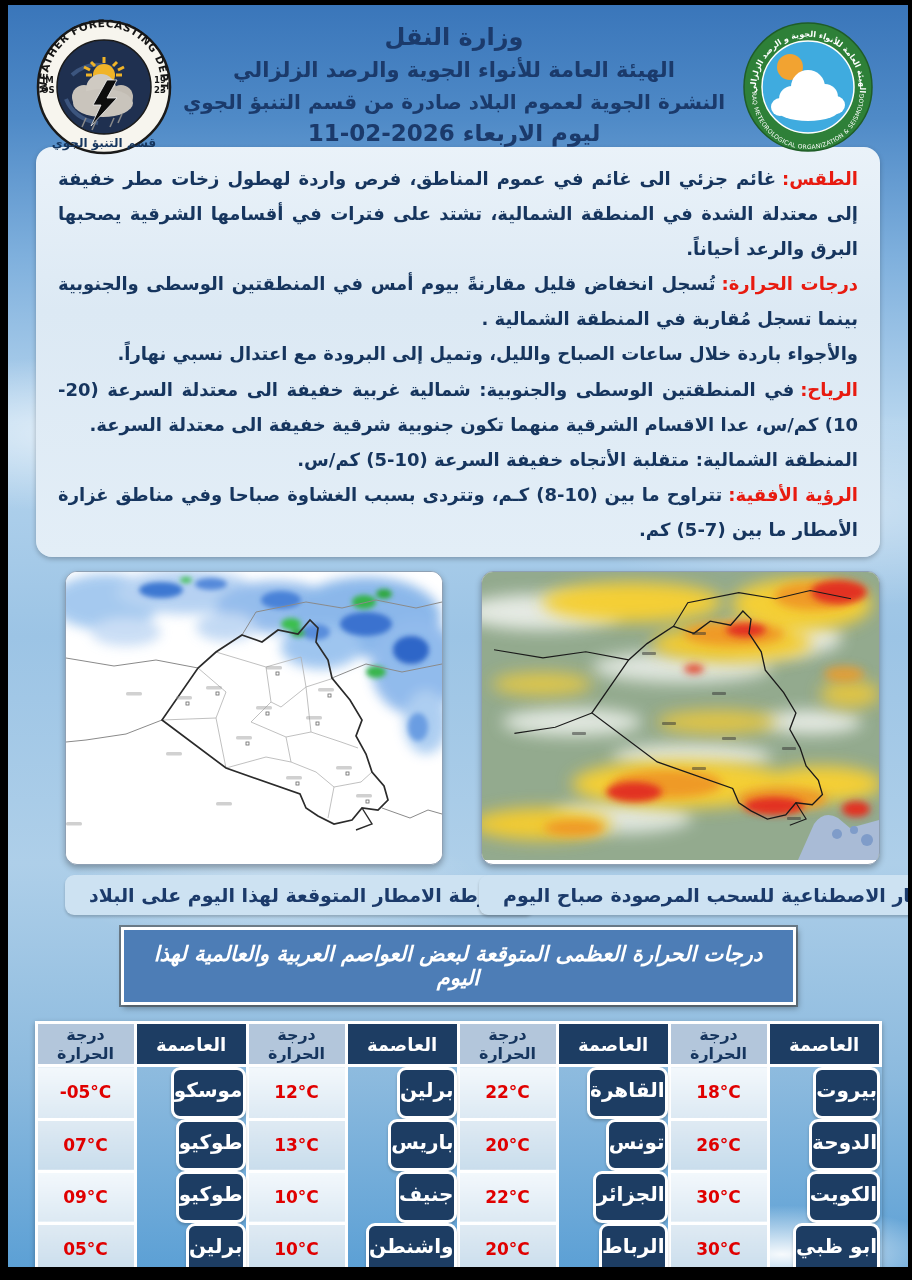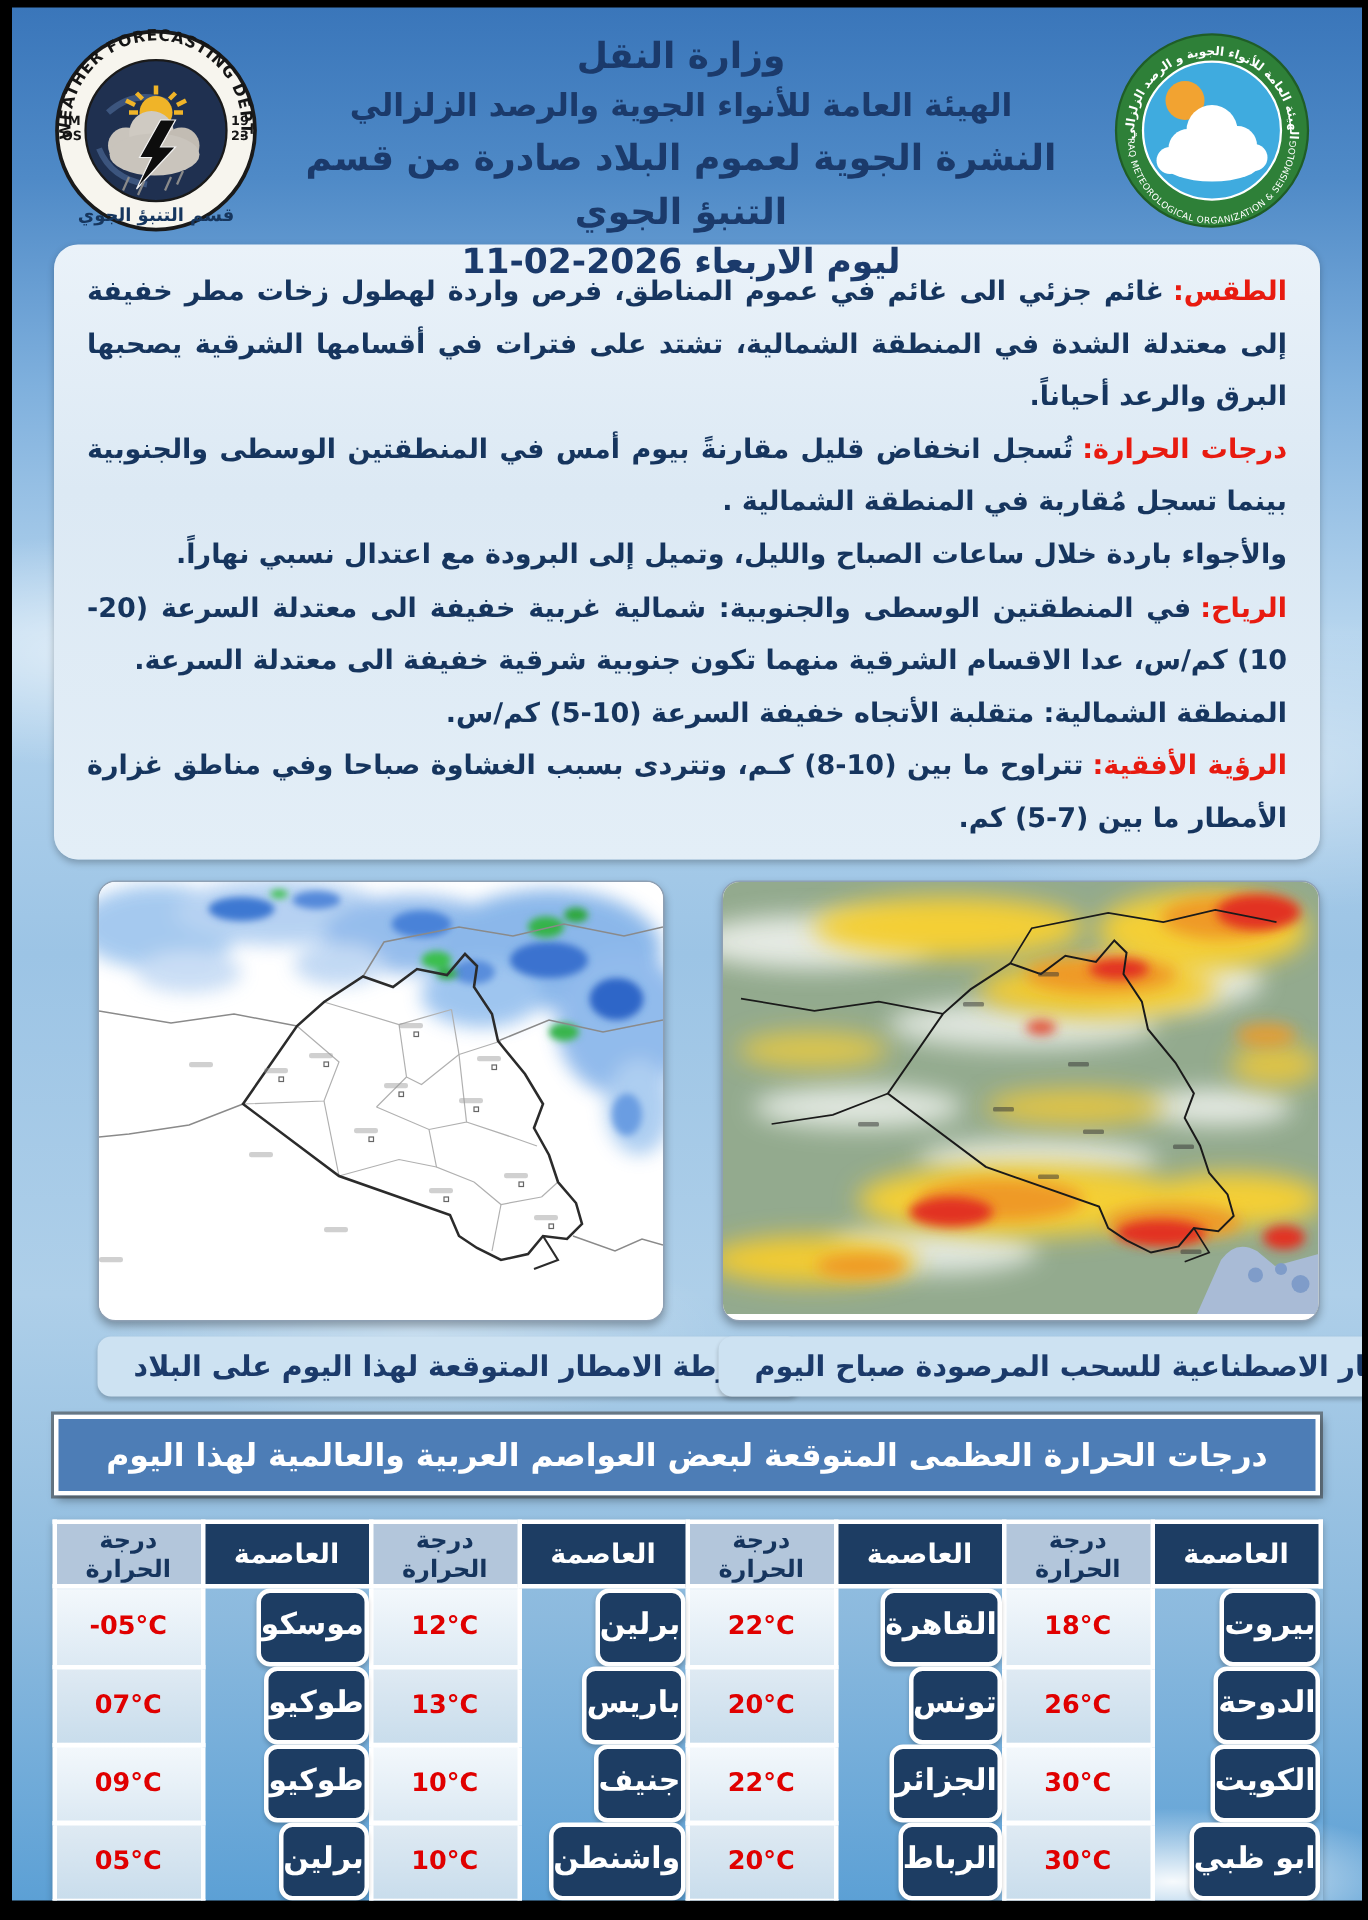--- a/index.html
+++ b/index.html
@@ -14,45 +14,45 @@
       radial-gradient(ellipse 300px 110px at 6% 34%, rgba(255,255,255,.55), rgba(255,255,255,0) 70%),
       radial-gradient(ellipse 380px 140px at 92% 40%, rgba(255,255,255,.4), rgba(255,255,255,0) 70%),
       radial-gradient(ellipse 300px 90px at 30% 70%, rgba(255,255,255,.35), rgba(255,255,255,0) 70%),
       linear-gradient(180deg,#3a76ba 0%,#4f8ac7 9%,#7fb0dd 20%,#b6d5ee 33%,#9cc4e5 50%,#aecfe9 68%,#8cbade 85%,#5ca0d5 100%);
   }
   
   .header{display:flex;align-items:flex-start;padding:12px 20px 0 20px;height:138px;box-sizing:border-box;}
   .titles{flex:1;text-align:center;direction:rtl;color:#1b3a6b;font-weight:bold;padding-top:2px;}
   .titles .t1{font-size:24px;line-height:1.5;}
   .titles .t2{font-size:21px;line-height:1.5;}
-  .titles .t3{font-size:24px;line-height:1.5;}
+  .titles .t3{font-size:20px;line-height:1.5;}
   .titles .t4{font-size:23px;line-height:1.4;}
   
   .panel{
-    direction:rtl;width:844px;margin:20px auto 0;box-sizing:border-box;
+    direction:rtl;width:844px;margin:4px auto 0;box-sizing:border-box;
     background:linear-gradient(180deg,#eaf2f9,#dcE9f4 40%,#e3eef7);
     border-radius:16px;padding:14px 22px 10px;box-shadow:0 2px 5px rgba(0,0,0,.25);
   }
   .panel p{margin:0;font-size:18px;font-weight:bold;color:#16355e;line-height:1.95;text-align:justify;}
   .panel .lbl{color:#e81b10;margin-left:6px;}
   
   .maps-row{display:flex;direction:ltr;padding:14px 0 0 57px;gap:38px;}
   .map-card{border-radius:12px;overflow:hidden;border:1px solid #8ea0b4;box-shadow:0 3px 6px rgba(0,0,0,.3);background:#fff;}
   .caps-row{display:flex;direction:ltr;padding:10px 0 0 57px;gap:38px;}
   .cap-wrap{text-align:center;}
   .cap{
     display:inline-block;background:#cde2f2;border-radius:9px;color:#1b3a6a;font-weight:bold;
     font-size:19px;line-height:40px;height:40px;padding:0 24px;white-space:nowrap;
     box-shadow:0 2px 3px rgba(0,0,0,.2);direction:rtl;
   }
   
   .tbl-title{
-    width:844px;margin:12px auto 0;box-sizing:border-box;background:#4d7db6;border:3px solid #fff;
+    width:675px;margin:12px auto 0;box-sizing:border-box;background:#4d7db6;border:3px solid #fff;
     outline:2px solid rgba(60,60,60,.55);box-shadow:2px 3px 6px rgba(0,0,0,.35);
-    color:#fff;font-weight:bold;font-size:21px;text-align:center;padding:12px 8px;direction:rtl;
+    color:#fff;font-weight:bold;font-size:21px;text-align:center;padding:12px 8px;direction:rtl;font-style:italic;
   }
   
   table.temps{
     width:844px;margin:16px auto 0;border-collapse:collapse;table-layout:fixed;direction:rtl;
     box-shadow:0 2px 5px rgba(0,0,0,.3);
   }
   table.temps th,table.temps td{border:3px solid #fff;text-align:center;padding:0;}
   th.cap-h{background:#1d3d63;color:#fff;font-size:18px;font-weight:bold;height:40px;}
   th.tmp-h{background:#b3c6db;color:#16355e;font-size:16px;font-weight:bold;height:40px;}
   td.cap{background:#1d3d63;color:#fff;font-size:20px;font-weight:bold;height:46px;}

